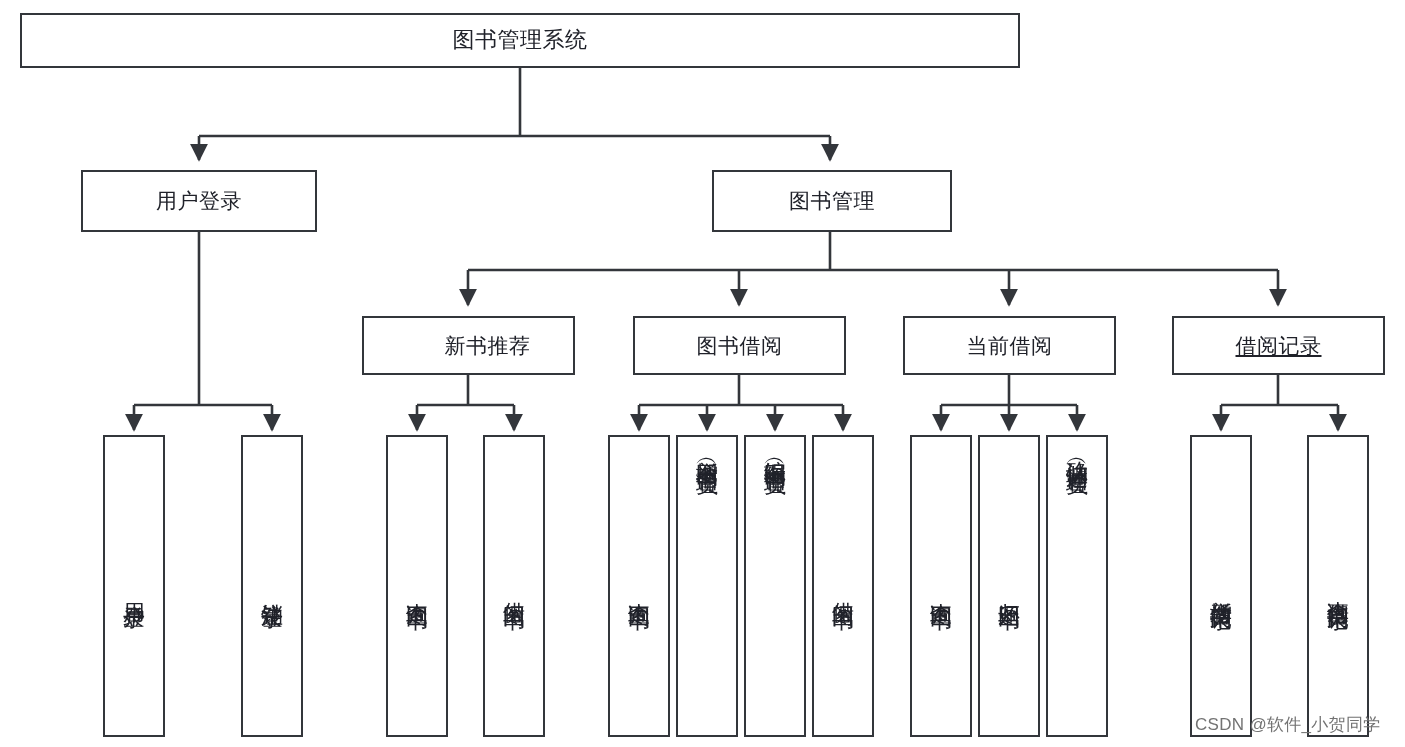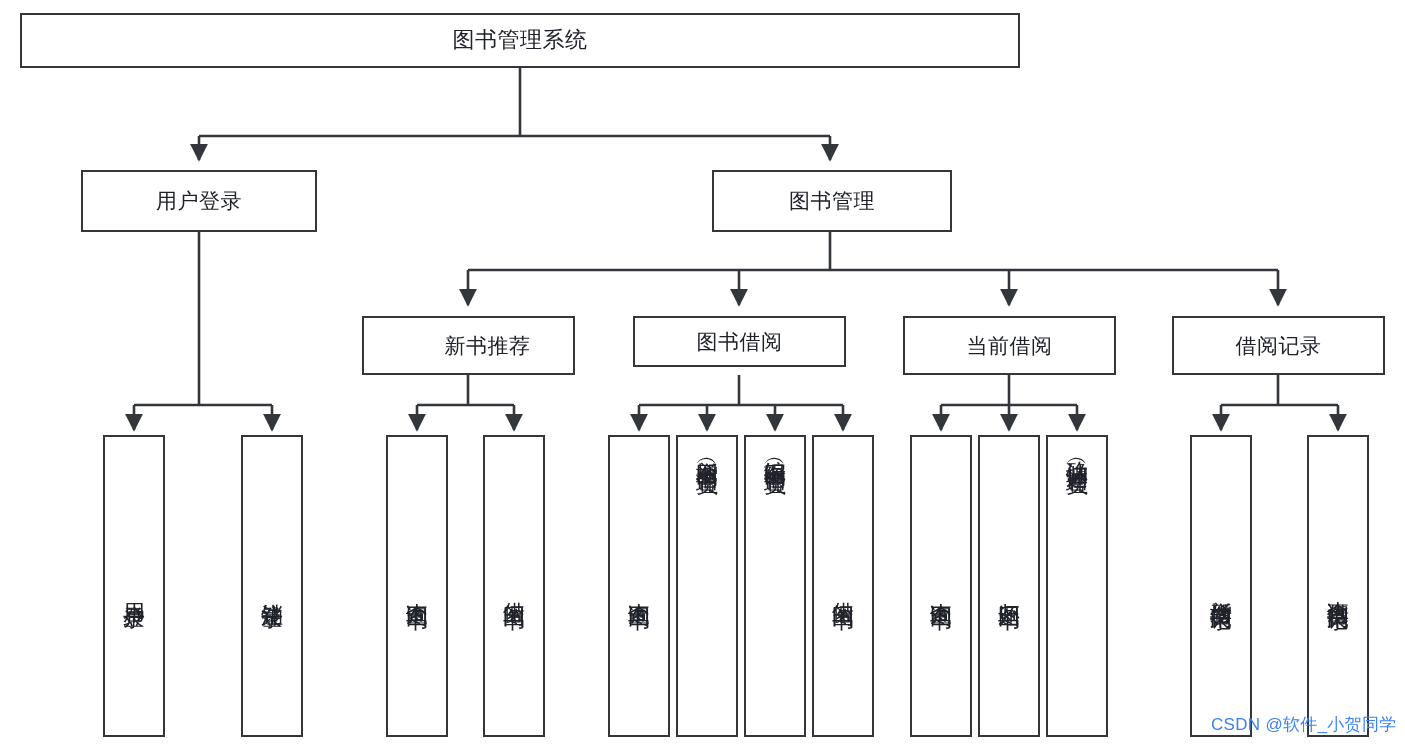--- a/index.html
+++ b/index.html
@@ -65,25 +65,24 @@
     letter-spacing: 2px;
     white-space: nowrap;
     max-height: 100%;
   }
   .node.vert.topalign {
     align-items: flex-start;
   }
   .watermark {
     position: absolute;
     font-size: 17px;
-    color: #3b82f6;
+    color: #737373;
     white-space: nowrap;
     z-index: 5;
     letter-spacing: 0.3px;
-    margin-left: 16px;
   }
 </style>
 </head>
 <body>
 
 <div id="canvas">
 
   <svg id="edges" viewBox="0 0 1405 747" xmlns="http://www.w3.org/2000/svg">
     <defs>
       <marker id="arrow" viewBox="0 0 10 10" refX="9" refY="5" markerWidth="7" markerHeight="7" orient="auto-start-reverse">
@@ -141,27 +140,27 @@
   <div class="node horiz" style="left:81px; top:170px; width:236px; height:62px;">
     <span class="label">用户登录</span>
   </div>
   <div class="node horiz" style="left:712px; top:170px; width:240px; height:62px;">
     <span class="label">图书管理</span>
   </div>
 
   <div class="node horiz" style="left:362px; top:316px; width:213px; height:59px;padding-left:38px;">
     <span class="label">新书推荐</span>
   </div>
-  <div class="node horiz" style="left:633px; top:316px; width:213px; height:51px;">
+  <div class="node horiz" style="left:633px; top:316px; width:213px; height:59px;">
     <span class="label">图书借阅</span>
   </div>
   <div class="node horiz" style="left:903px; top:316px; width:213px; height:59px;">
     <span class="label">当前借阅</span>
   </div>
-  <div class="node horiz" style="left:1172px; top:316px; width:213px; height:59px;">
+  <div class="node horiz" style="left:1172px; top:316px; width:213px; height:59px;text-decoration:underline;">
     <span class="label">借阅记录</span>
   </div>
 
   <div class="node vert" style="left:103px; top:435px; width:62px; height:302px;">
     <span class="label">用户登录</span>
   </div>
   <div class="node vert" style="left:241px; top:435px; width:62px; height:302px;">
     <span class="label">注销登录</span>
   </div>
 

